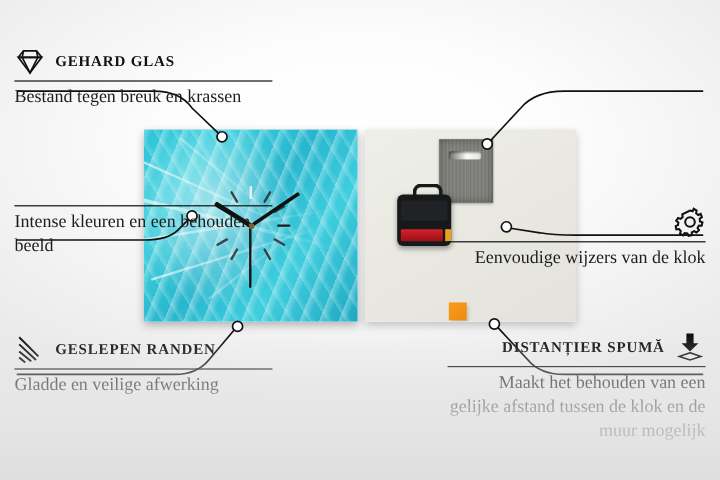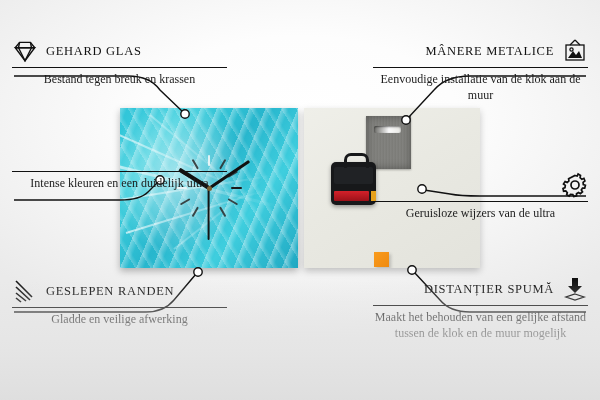--- a/index.html
+++ b/index.html
@@ -61,23 +61,23 @@
   .battery{position:absolute;left:3px;bottom:4px;width:35px;height:10px;background:linear-gradient(180deg,#d4212a,#9c1119);border-radius:1px;}
   .batt-tip{position:absolute;right:0;bottom:4px;width:5px;height:10px;background:#e8a21d;}
   .spacer{position:absolute;left:70px;top:144px;width:15px;height:15px;background:linear-gradient(135deg,#f99b1c,#ef8a10);box-shadow:2px 2px 3px rgba(0,0,0,.18);}
 
   
   .callout{position:absolute;width:215px;}
   .callout.left{text-align:left;}
   .callout.right{text-align:right;}
   .co-head{display:flex;align-items:center;gap:8px;}
   .callout.right .co-head{flex-direction:row-reverse;}
-  .co-title{font-size:12.5px;font-weight:400;letter-spacing:.7px;color:#111;line-height:1.18;text-transform:uppercase;}
+  .co-title{font-size:12.5px;font-weight:700;letter-spacing:.7px;color:#111;line-height:1.18;text-transform:uppercase;}
   .co-rule{height:1px;background:#111;margin:3px 0 4px;}
-  .co-desc{font-size:12px;color:#1c1c1c;line-height:1.32;text-align:center;}
+  .co-desc{font-size:15px;color:#1c1c1c;line-height:1.32;}
   .co-icon{width:26px;height:26px;flex:0 0 26px;display:block;}
   .co-icon svg{display:block;width:26px;height:26px;}
 
   #wires{position:absolute;left:0;top:0;width:600px;height:400px;pointer-events:none;}
 </style>
 </head>
 <body>
 
 <div id="stage">
 
@@ -179,66 +179,51 @@
         </svg>
       </span>
       <span class="co-title">GEHARD GLAS</span>
     </div>
     <div class="co-rule"></div>
     <div class="co-desc">Bestand tegen breuk en krassen</div>
   </div>
 
   <div class="callout left" style="left:12px;top:168px;">
     <div class="co-rule"></div>
-    <div class="co-desc">Intense kleuren en een duidelijk ultra</div>
+    <div class="co-desc">Intense kleuren en een behouden beeld</div>
   </div>
 
   <div class="callout left" style="left:12px;top:278px;">
     <div class="co-head">
       <span class="co-icon">
         <svg viewBox="0 0 26 26" fill="none" stroke="#111" stroke-width="1.6">
           <path d="M4 3 L20 19"></path>
             <path d="M4 9 L18 22"></path>
             <path d="M4 15 L14 23"></path>
             <path d="M4 20 L9 24"></path>
         </svg>
       </span>
       <span class="co-title">GESLEPEN RANDEN</span>
     </div>
     <div class="co-rule"></div>
     <div class="co-desc">Gladde en veilige afwerking</div>
   </div>
 
-  <div class="callout right" style="left:373px;top:38px;">
-    <div class="co-head">
-      <span class="co-icon">
-        <svg viewBox="0 0 26 26" fill="none" stroke="#111" stroke-width="1.3">
-          <path d="M13 2 L8 7 M13 2 L18 7"></path>
-          <rect x="4" y="7" width="18" height="15"></rect>
-          <path d="M6 20 L11 13 L14 17 L17 13 L20 20 Z" fill="#111" stroke="none"></path>
-          <circle cx="9.5" cy="11.5" r="1.6"></circle>
-        </svg>
-      </span>
-      <span class="co-title">MÂNERE METALICE</span>
-    </div>
-    <div class="co-rule"></div>
-    <div class="co-desc">Eenvoudige installatie van de klok aan de muur</div>
-  </div>
 
   <div class="callout right" style="left:373px;top:172px;">
     <div class="co-head">
       <span class="co-icon">
         <svg viewBox="0 0 26 26" fill="none" stroke="#111" stroke-width="1.7">
           <path d="M13 3.5 l2.2 .5 .9-2 2.4 1.5 -.4 2.2 1.8 1.5 2-.9 1 2.7 -1.8 1.3 .2 2.3 2.1 .7 -.7 2.8 -2.2-.1 -1.2 2 1.2 1.8 -2.1 1.9 -1.9-1.1 -2 1.1 .1 2.2 -2.8 .6 -1-2 -2.3-.2 -1.3 1.8 -2.5-1.4 .6-2.1 -1.5-1.7 -2.2 .3 -.6-2.8 2-.8 .3-2.3 -1.8-1.3 1.6-2.4 2.1 .8 1.7-1.5 -.3-2.2z"></path>
           <circle cx="13" cy="13" r="4"></circle>
         </svg>
       </span>
     </div>
     <div class="co-rule"></div>
-    <div class="co-desc">Geruisloze wijzers van de ultra</div>
+    <div class="co-desc">Eenvoudige wijzers van de klok</div>
   </div>
 
   <div class="callout right" style="left:373px;top:276px;">
     <div class="co-head">
       <span class="co-icon">
         <svg viewBox="0 0 26 26" fill="none" stroke="#111" stroke-width="1.3">
           <path d="M10 2 h6 v8 h4 l-7 7 -7-7 h4 z" fill="#111" stroke="none"></path>
           <path d="M13 18 l9 3 -9 3 -9-3 z"></path>
         </svg>
       </span>

